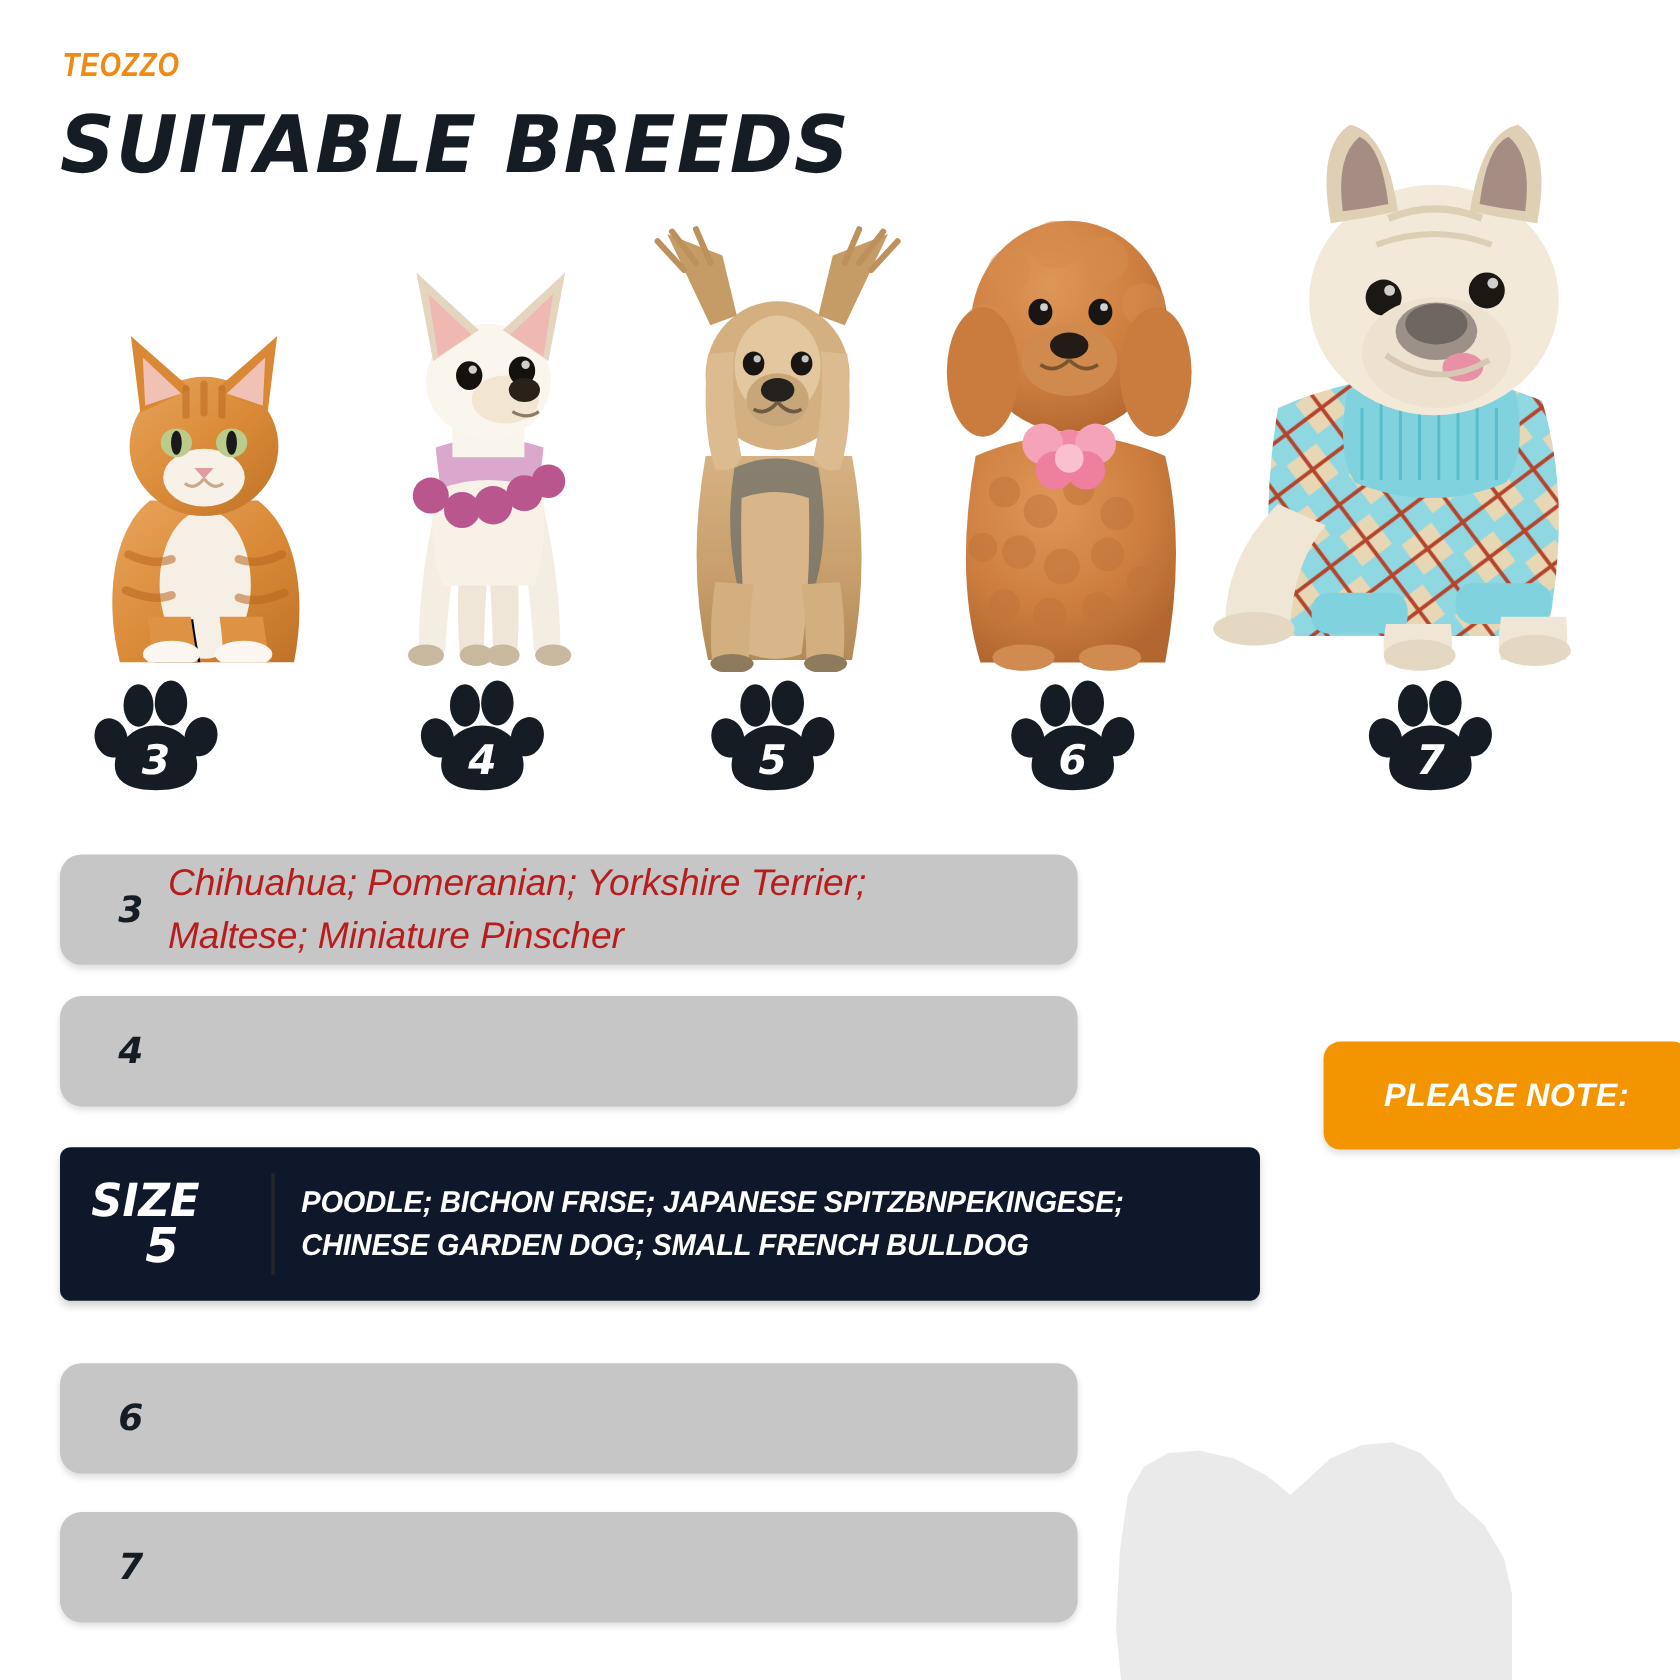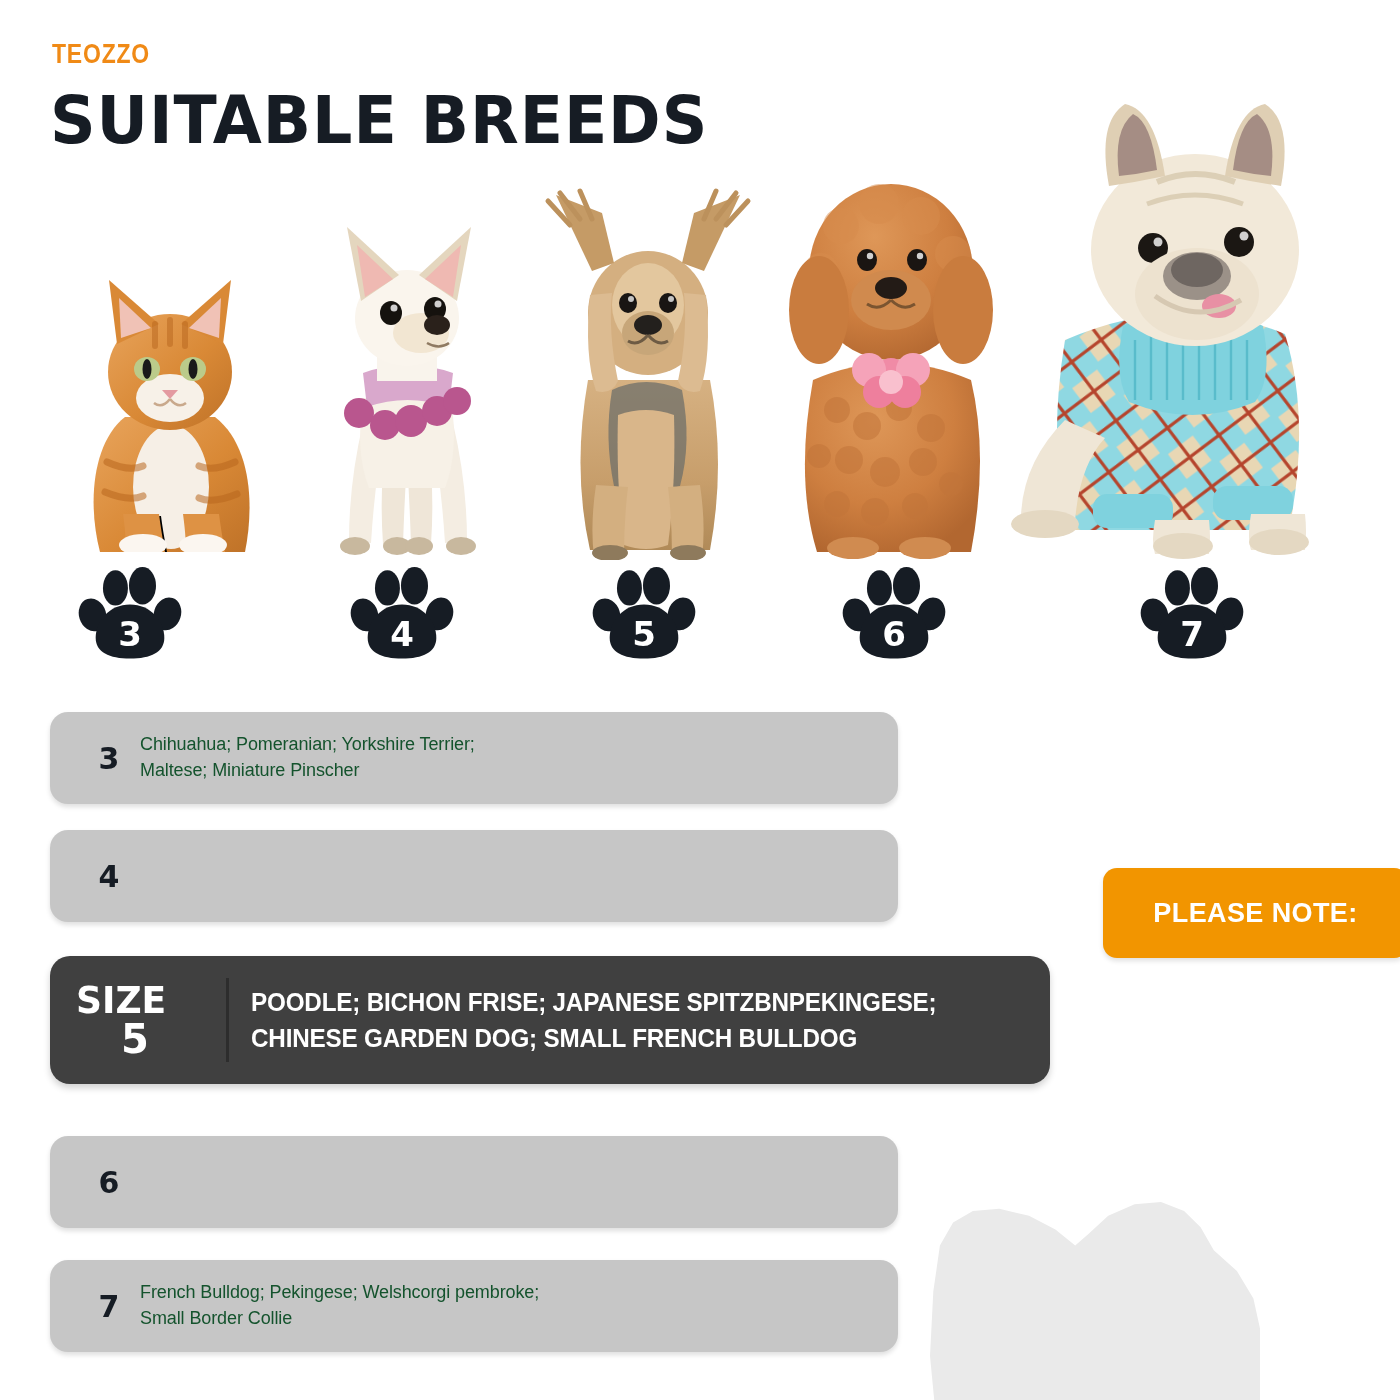--- a/index.html
+++ b/index.html
@@ -11,20 +11,21 @@
     font-family: "Liberation Sans", sans-serif;
     overflow: hidden;
   }
 
   #page {
     position: relative;
     width: 1400px;
     height: 1400px;
     background: #ffffff;
     overflow: hidden;
+    font-style: italic;
   }
 
   
   .watermark {
     position: absolute;
     left: 930px;
     top: 1195px;
     width: 330px;
     height: 230px;
     background: #EAEAEA;
@@ -133,34 +134,34 @@
   .row-num {
     width: 62px;
     flex: 0 0 62px;
     text-align: center;
     font-size: 30px;
     font-weight: bold;
     color: #161C24;
     font-family: "DejaVu Sans", sans-serif;
   }
   .row-text {
-    font-size: 18px;
+    font-size: 31px;
     line-height: 1.42;
-    color: #14532d;
+    color: #b91c1c;
     font-family: "Liberation Sans", sans-serif;
     white-space: pre-line;
     letter-spacing: -0.1px;
   }
 
   
   .row.highlight {
     width: 1000px;
     height: 128px;
-    background: #404040;
-    border-radius: 20px;
+    background: #0f172a;
+    border-radius: 9px;
     box-shadow: 0 4px 7px rgba(0,0,0,0.18);
     padding-left: 26px;
     align-items: center;
   }
   .size-block {
     flex: 0 0 150px;
     width: 150px;
     color: #ffffff;
     font-family: "DejaVu Sans", sans-serif;
     font-weight: bold;
@@ -586,22 +587,20 @@
       <div class="size-text">POODLE; BICHON FRISE; JAPANESE SPITZBNPEKINGESE;
 CHINESE GARDEN DOG; SMALL FRENCH BULLDOG</div>
     </div>
 
     <div class="row plain" style="top:424px; left:0px;">
       <div class="row-num">6</div>
     </div>
 
     <div class="row plain" style="top:548px; left:0px;">
       <div class="row-num">7</div>
-      <div class="row-text">French Bulldog; Pekingese; Welshcorgi pembroke;
-Small Border Collie</div>
     </div>
 
   </div>
 
   <div class="note">
     <div class="note-header">PLEASE NOTE:</div>
   </div>
 
 </div>
 

